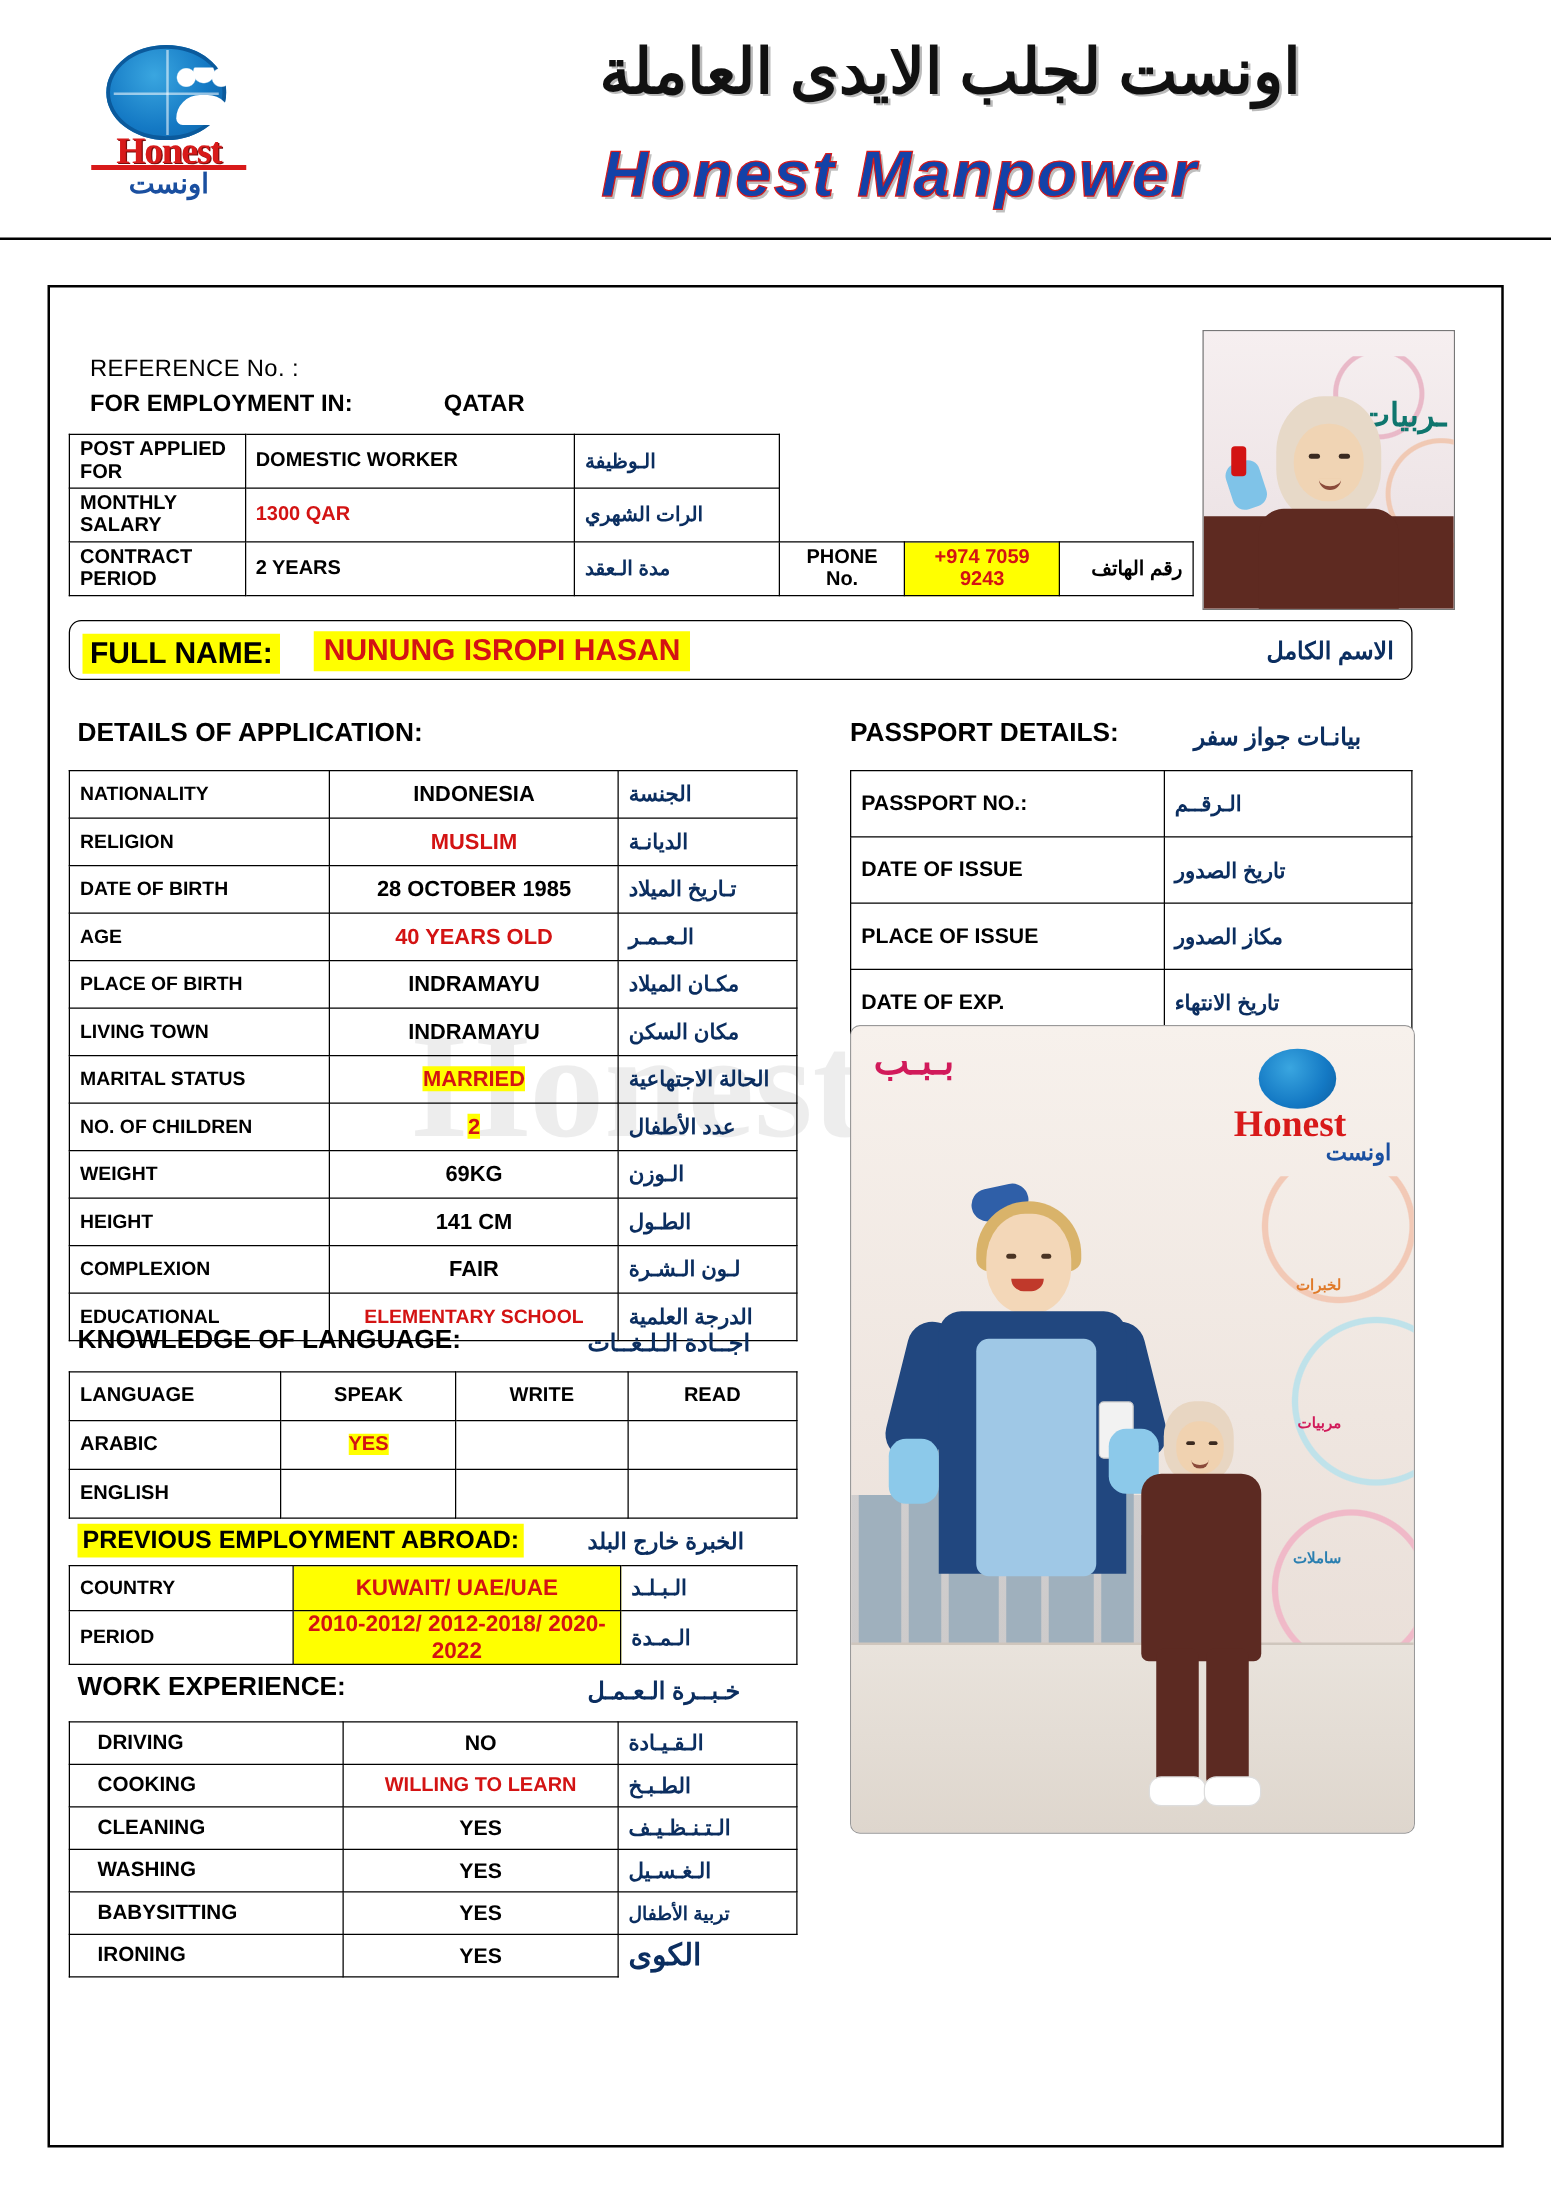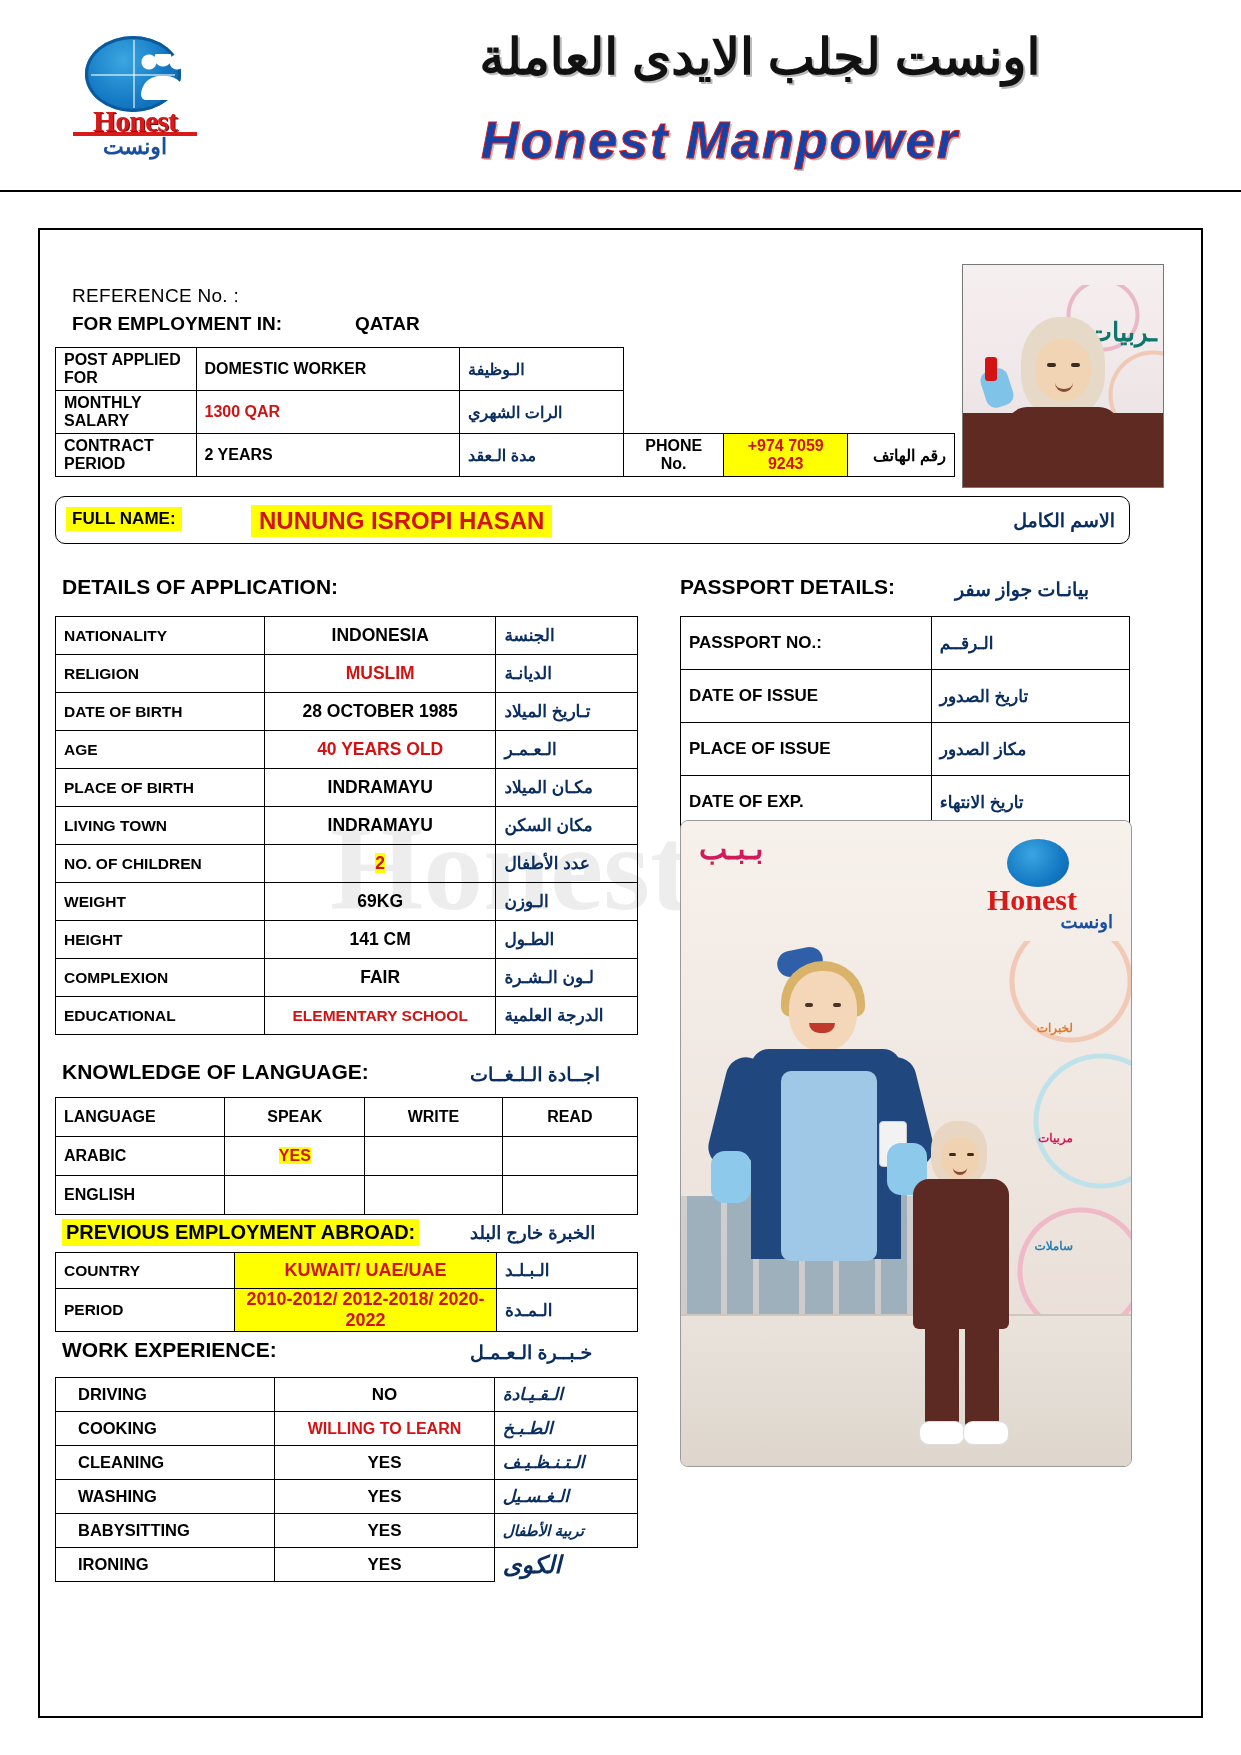--- a/index.html
+++ b/index.html
@@ -258,21 +258,21 @@
   .fullname-box {
     position: absolute;
     left: 55px; top: 496px;
     width: 1075px; height: 48px;
     border: 1px solid #000;
     border-radius: 10px;
     box-sizing: border-box;
   }
   .fullname-label {
     position: absolute; left: 10px; top: 10px;
-    font-size: 17px; font-weight: bold;
+    font-size: 24px; font-weight: bold;
     background: #ffff00;
     padding: 2px 6px;
   }
   .fullname-value {
     position: absolute; left: 195px; top: 8px;
     font-size: 24px; font-weight: bold;
     color: #d31313;
     background: #ffff00;
     padding: 2px 8px;
   }
@@ -332,21 +332,21 @@
   .prev-table td.lbl { width: 162px; font-size: 15.5px; }
   .prev-table td.val { text-align: center; font-size: 18px; font-weight: bold; color: #d31313; background: #ffff00; }
   .prev-table td.ar { width: 124px; font-size: 17px; }
   
   .work-table {
     position: absolute; left: 55px; top: 1377px; width: 583px;
   }
   .work-table td { height: 33px; }
   .work-table td.lbl { width: 205px; font-size: 16.5px; padding-left: 22px; }
   .work-table td.val { width: 232px; text-align: center; font-size: 17px; font-weight: bold; }
-  .work-table td.ar { width: 136px; font-size: 17px; font-style: italic; }
+  .work-table td.ar { width: 136px; font-size: 17px; }
   .work-table td.ar-big { font-size: 24px; }
   
   .photo-big {
     position: absolute;
     left: 680px; top: 820px;
     width: 450px; height: 645px;
     border: 1px solid #999;
     border-radius: 8px;
     overflow: hidden;
     background: #efe7e4;
@@ -534,20 +534,25 @@
       <td class="lbl">PLACE OF BIRTH</td>
       <td class="val">INDRAMAYU</td>
       <td class="ar">مكـان الميلاد</td>
     </tr>
     <tr>
       <td class="lbl">LIVING TOWN</td>
       <td class="val">INDRAMAYU</td>
       <td class="ar">مكان السكن</td>
     </tr>
     <tr>
+      <td class="lbl">MARITAL STATUS</td>
+      <td class="val red"><span class="hl">MARRIED</span></td>
+      <td class="ar">الحالة الاجتهاعية</td>
+    </tr>
+    <tr>
       <td class="lbl">NO. OF CHILDREN</td>
       <td class="val red"><span class="hl">2</span></td>
       <td class="ar">عدد الأطفال</td>
     </tr>
     <tr>
       <td class="lbl">WEIGHT</td>
       <td class="val">69KG</td>
       <td class="ar">الـوزن</td>
     </tr>
     <tr>

